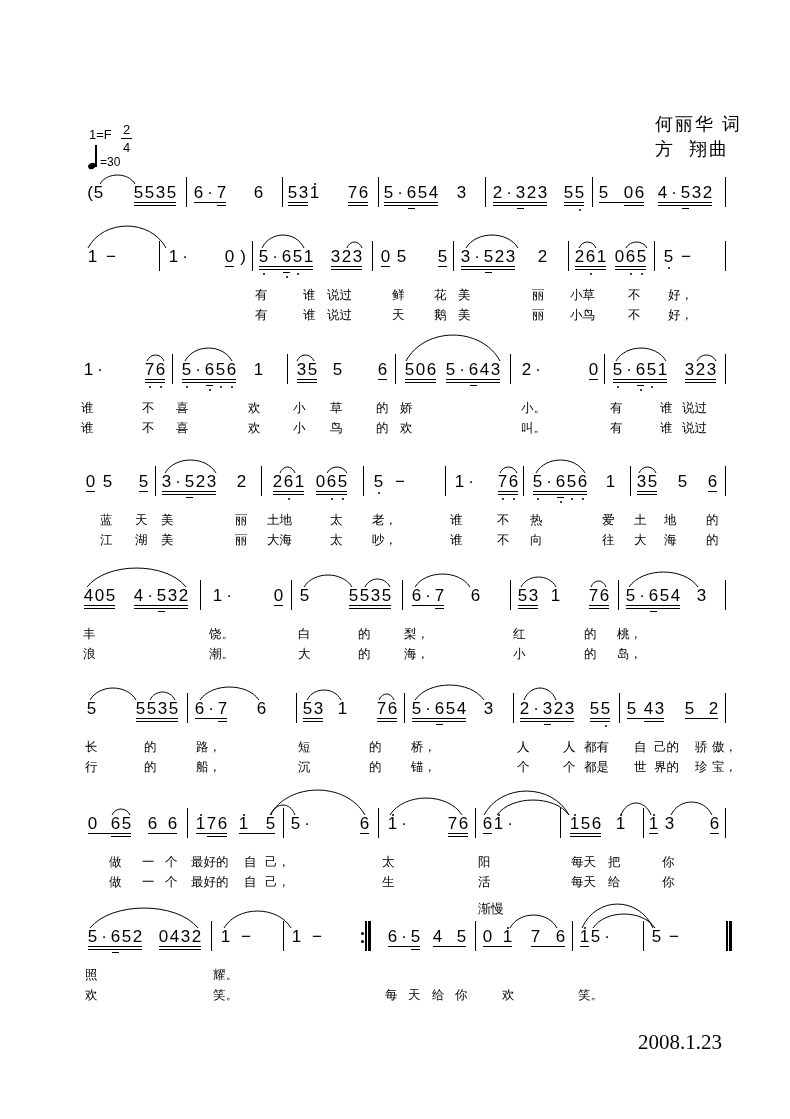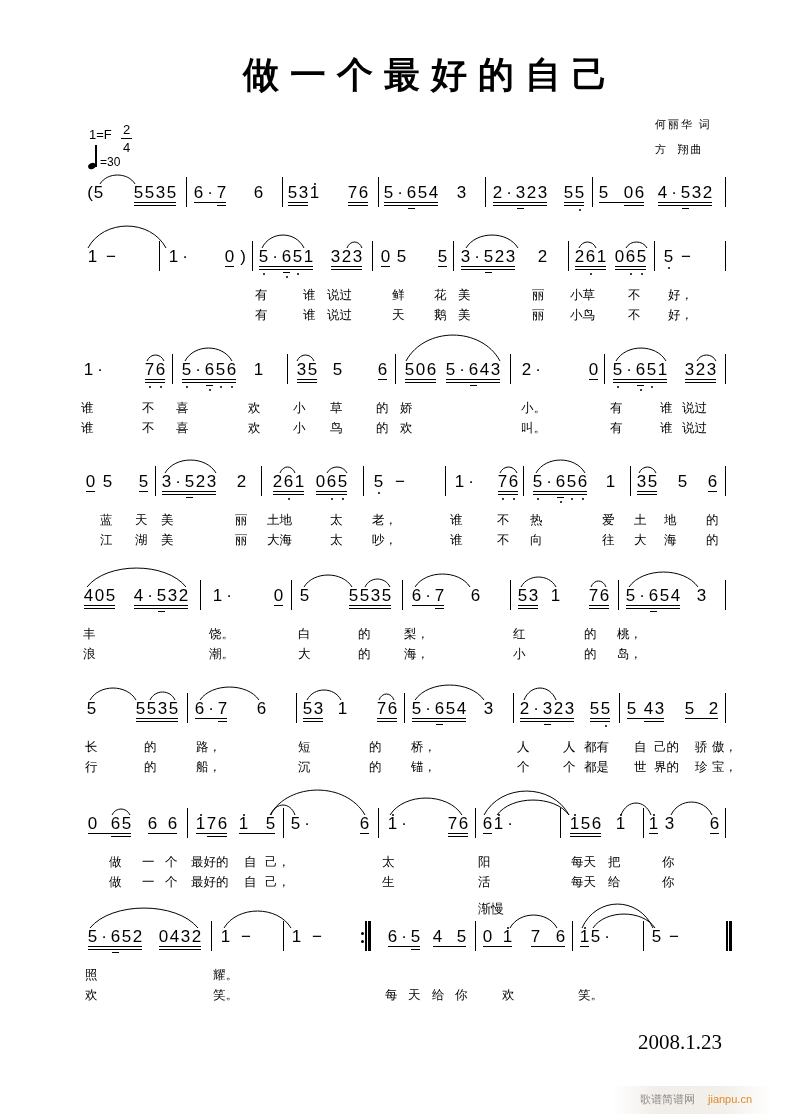--- a/index.html
+++ b/index.html
@@ -15,22 +15,22 @@
   }
   .key { position: absolute; left: 89px; top: 128px; font-size: 13px; line-height: 14px; }
   .ts-num, .ts-den { position: absolute; left: 123px; font-size: 13px; line-height: 14px; }
   .ts-num { top: 123px; }
   .ts-den { top: 141px; }
   .ts-line { position: absolute; left: 121px; top: 138px; width: 11px; height: 1px; background: #000; }
   .qn-stem { position: absolute; left: 95px; top: 145px; width: 1.5px; height: 22px; background: #000; }
   .qn-head { position: absolute; left: 88px; top: 163px; width: 8px; height: 6px; border-radius: 50%;
              background: #000; transform: rotate(-25deg); }
   .tempo { position: absolute; left: 100px; top: 156px; font-size: 12px; line-height: 13px; }
-  .credit { position: absolute; left: 655px; font-size: 11px; line-height: 16px; letter-spacing: 2px;
-            white-space: pre; font-family: Liberation Serif, serif; }
+  .credit { position: absolute; left: 655px; font-size: 18px; line-height: 16px; letter-spacing: 2px;
+            white-space: pre; font-family: Liberation Sans, sans-serif; }
   .lyricist { top: 116px; }
   .composer { top: 141px; }
   .anno { position: absolute; left: 478px; top: 902px; font-size: 13px; line-height: 14px;
           font-family: "DejaVu Sans", sans-serif; }
   .date { position: absolute; left: 638px; top: 1031px; font-family: "Liberation Serif", serif;
           font-size: 21px; line-height: 22px; }
   .watermark { position: absolute; left: 612px; top: 1086px; width: 160px; height: 28px;
                background: linear-gradient(90deg, rgba(240,236,232,0) 0%, #f1ede8 30%, #f3efea 70%, rgba(240,236,232,0) 100%); }
   .wm-site { position: absolute; left: 28px; top: 8px; font-size: 11px; line-height: 12px; color: #8a8a8a;
              font-family: "DejaVu Sans", sans-serif; }
@@ -42,21 +42,20 @@
   .hl { position: absolute; background: #000; }
   .bar { position: absolute; background: #000; }
   .dot { position: absolute; background: #000; border-radius: 50%; }
   .ly { position: absolute; font-size: 12.5px; line-height: 14px; white-space: nowrap;
         font-family: "DejaVu Sans", sans-serif; }
 </style>
 </head>
 <body>
 
 <div id="score">
-  <div class="title">做一个最好的自己</div>
 
   <div class="key">1=F</div>
   <div class="ts-num">2</div>
   <div class="ts-line"></div>
   <div class="ts-den">4</div>
   <div class="qn-stem"></div>
   <div class="qn-head"></div>
   <div class="tempo">=30</div>
 
   <div class="credit lyricist">何丽华 词</div>
@@ -108,24 +107,20 @@
       <path d="M671 815 C679.2 797.71 703.8 797.71 712 815" fill="none" stroke="#000" stroke-width="1"></path>
       <path d="M90 928 C111.6 901.4 176.4 901.4 198 928" fill="none" stroke="#000" stroke-width="1"></path>
       <path d="M224 928 C237.4 905.39 277.6 905.39 291 928" fill="none" stroke="#000" stroke-width="1"></path>
       <path d="M510 928 C519.4 910.71 547.6 910.71 557 928" fill="none" stroke="#000" stroke-width="1"></path>
       <path d="M582 928 C596.2 896.08 638.8 896.08 653 928" fill="none" stroke="#000" stroke-width="1"></path>
       <path d="M593 928 C605.4 909.38 642.6 909.38 655 928" fill="none" stroke="#000" stroke-width="1"></path>
     </svg>
 
   <div class="date">2008.1.23</div>
 
-  <div class="watermark">
-    <span class="wm-site">歌谱简谱网</span>
-    <span class="wm-domain">jianpu.cn</span>
-  </div>
 <div class="bar" style="left: 186px; top: 177px; width: 1px; height: 30px;"></div>
     <div class="bar" style="left: 282px; top: 177px; width: 1px; height: 30px;"></div>
     <div class="bar" style="left: 378px; top: 177px; width: 1px; height: 30px;"></div>
     <div class="bar" style="left: 485px; top: 177px; width: 1px; height: 30px;"></div>
     <div class="bar" style="left: 592px; top: 177px; width: 1px; height: 30px;"></div>
     <div class="bar" style="left: 725px; top: 177px; width: 1px; height: 30px;"></div>
     <div class="ng" style="left: 87px; top: 184px; width: 6px;">(</div>
     <div class="ng" style="left: 93px; top: 184px; width: 11px;">5</div>
     <div class="ng" style="left: 133px; top: 184px; width: 11px;">5</div>
     <div class="ng" style="left: 144px; top: 184px; width: 11px;">5</div>

